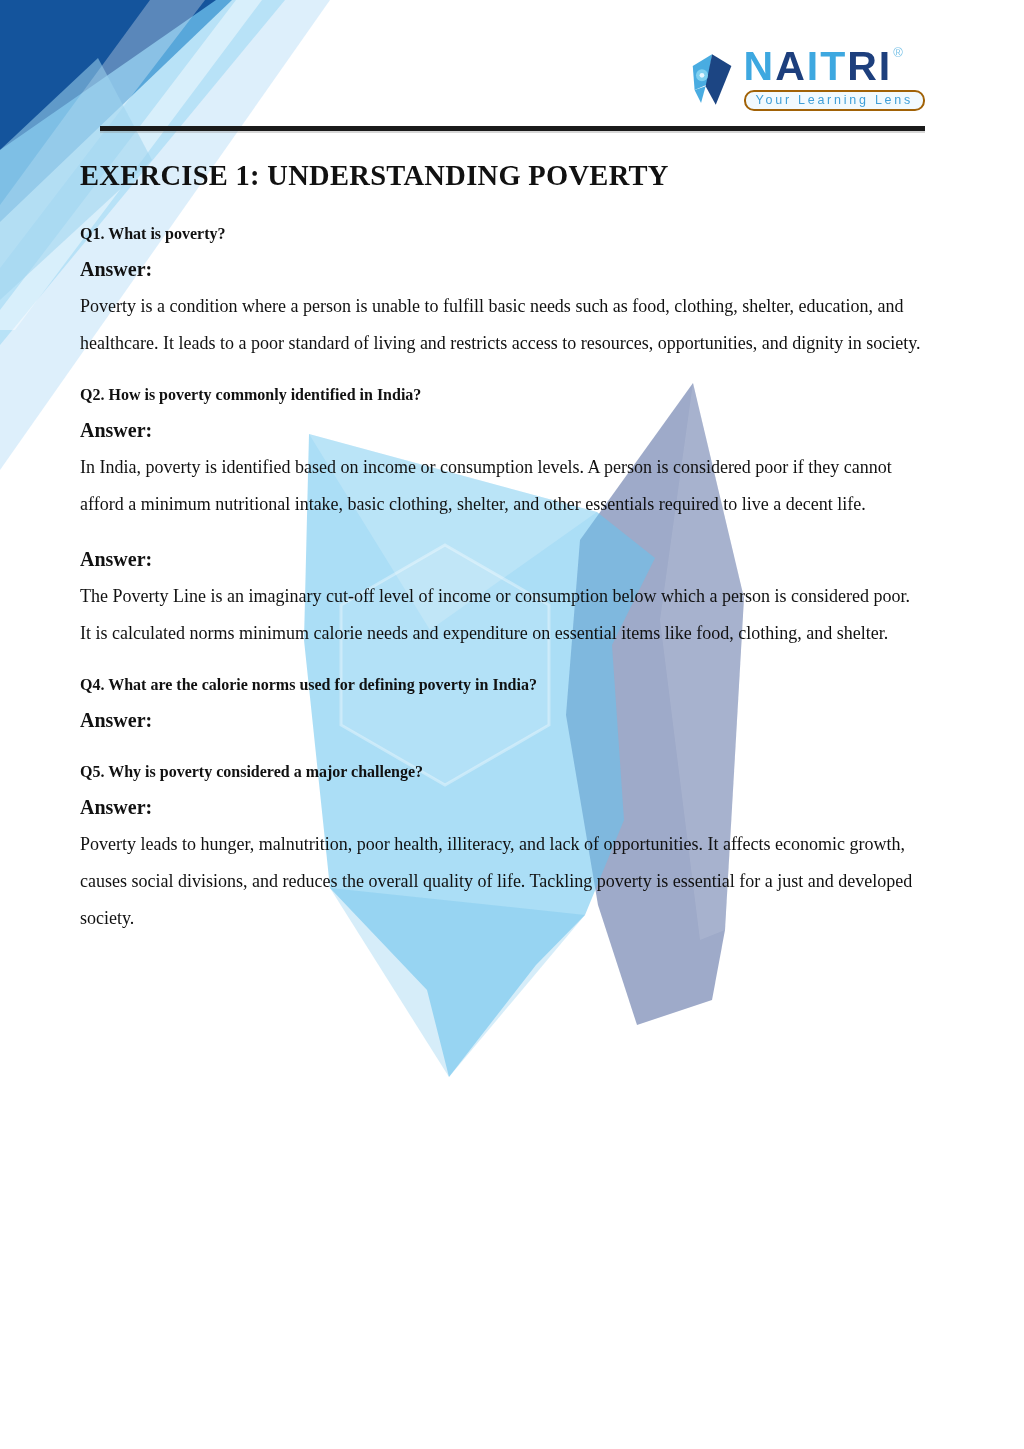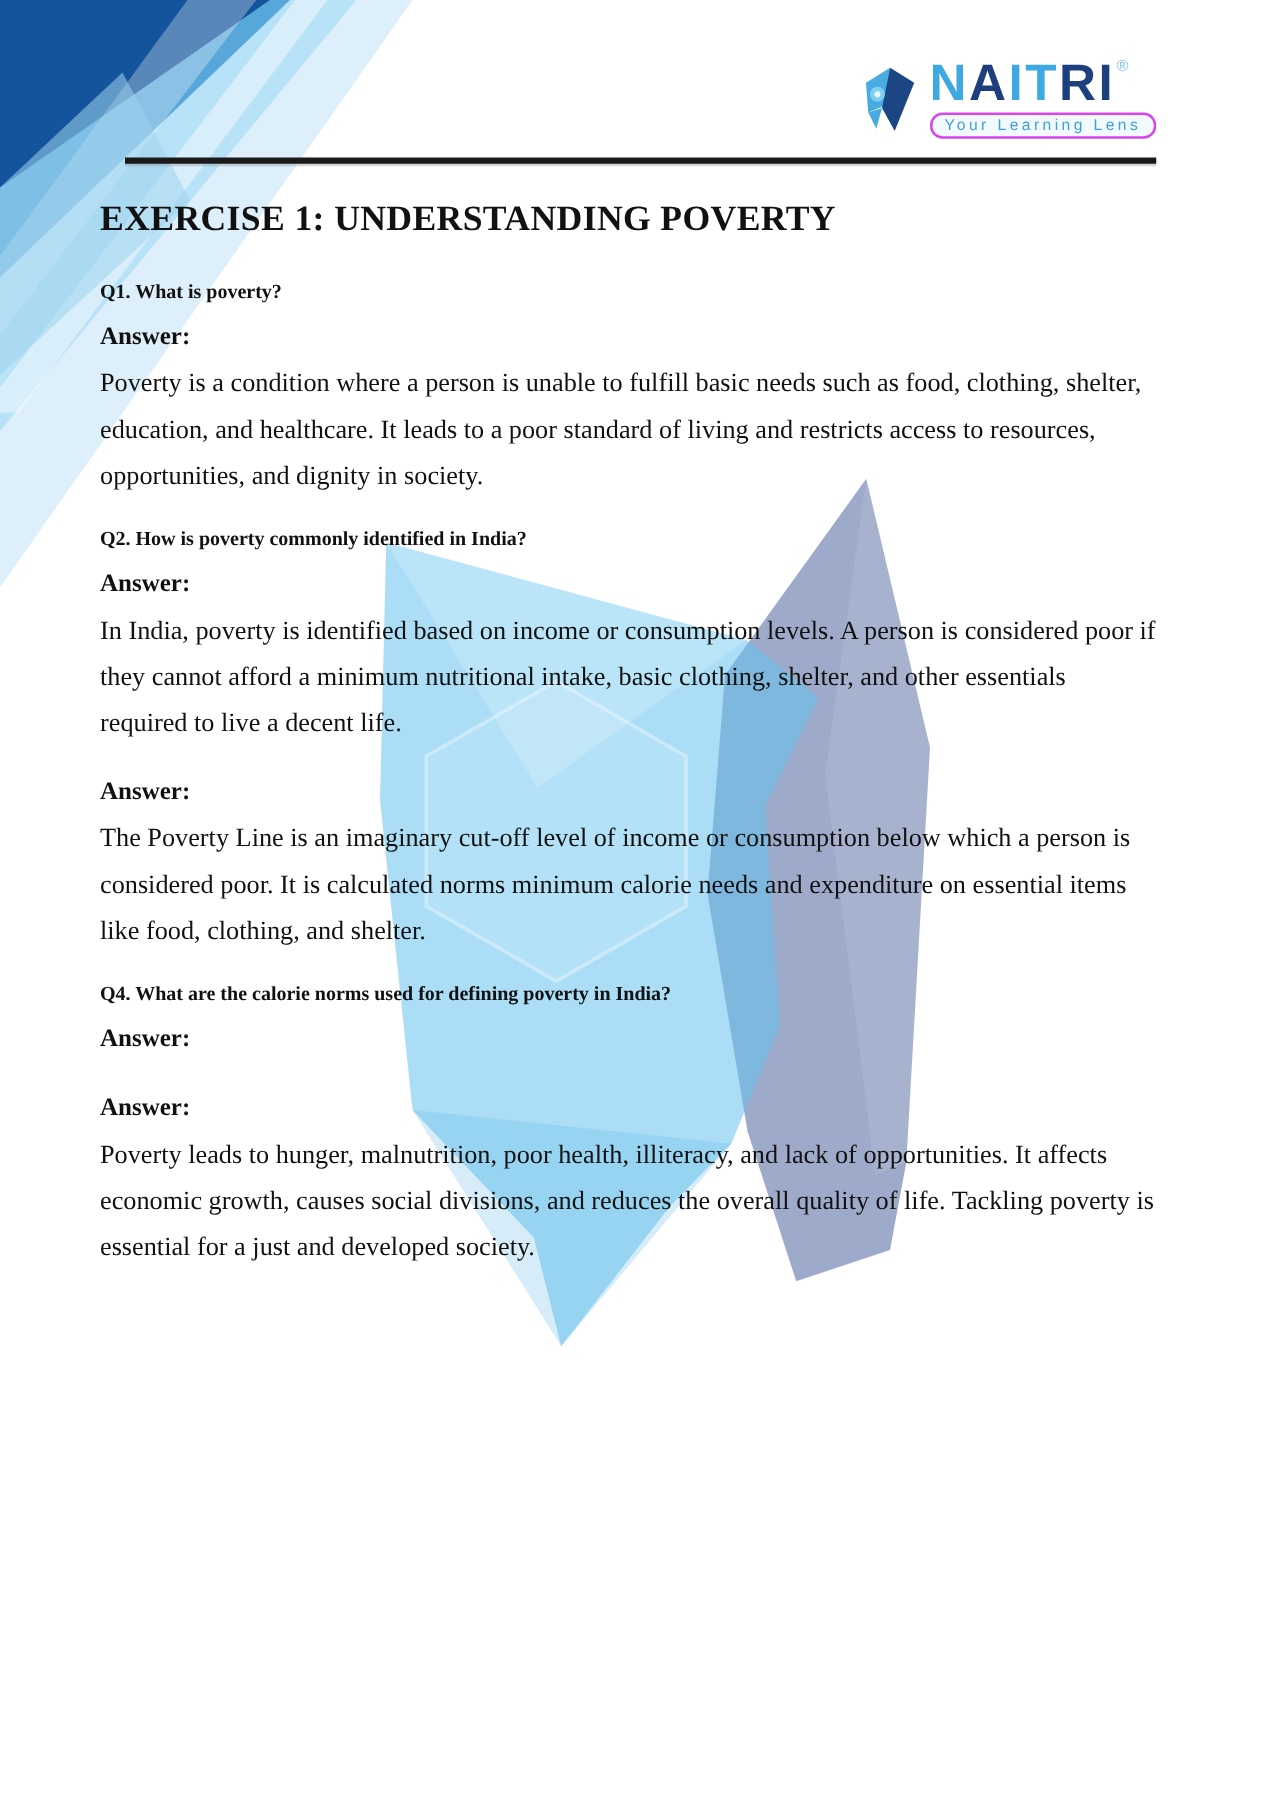--- a/index.html
+++ b/index.html
@@ -23,42 +23,42 @@
   .wordmark{
     font-family:"Liberation Sans", sans-serif;
     font-weight:bold;font-size:41px;line-height:44px;letter-spacing:2px;
     display:flex;align-items:flex-start;
   }
   .lt-light{color:#3ea8e0;}
   .lt-dark{color:#1d3f7d;}
   .regmark{font-size:13px;color:#7ec4e8;line-height:13px;margin-top:2px;margin-left:1px;font-family:"Liberation Sans",sans-serif;font-weight:normal;}
   .tagline{
     margin-top:2px;
-    border:2px solid #d946ef;border-radius:10px;
+    border:2px solid #a16207;border-radius:10px;
     background:#f2fafe;
     padding:1px 10px 2px 10px;
     font-family:"Liberation Sans", sans-serif;
     font-size:12.5px;color:#3f9fd8;letter-spacing:0.22em;white-space:nowrap;
   }
   .rule{
     margin:0 99px 0 100px;height:5px;background:#1a1a1a;
     box-shadow:0 2px 0 rgba(140,140,140,0.35);
   }
 
   
   .doc-body{padding:0 99px 0 80px;}
   h1.title{
     margin:27px 0 0 0;
     font-size:28.5px;line-height:36px;font-weight:bold;letter-spacing:0.3px;
   }
   .qa-block{margin-top:18px;}
   .qa-block.first{margin-top:25px;}
   .question{font-weight:bold;font-size:16px;line-height:30px;margin:0;}
   .answer-label{font-weight:bold;font-size:20px;line-height:37px;margin:2px 0 0 0;}
-  .answer-text{font-size:21px;line-height:37px;margin:0;text-align:left;}
+  .answer-text{font-size:18px;line-height:37px;margin:0;text-align:left;}
 </style>
 </head>
 <body>
 
 <div class="page">
 
   <svg class="bg-art" width="1024" height="1449" viewBox="0 0 1024 1449" xmlns="http://www.w3.org/2000/svg">
 
     <polygon points="693,383 744,598 725,930 712,1000 637,1025 598,905 566,715 580,540" fill="#8d9bbf" opacity="0.85"></polygon>
     <polygon points="693,383 744,598 725,930 700,940 660,620" fill="#ffffff" opacity="0.10"></polygon>
@@ -124,18 +124,19 @@
         <p class="answer-label">Answer:</p>
         <p class="answer-text">The Poverty Line is an imaginary cut-off level of income or consumption below which a person is considered poor. It is calculated norms minimum calorie needs and expenditure on essential items like food, clothing, and shelter.</p>
       </div>
 
       <div class="qa-block">
         <p class="question">Q4. What are the calorie norms used for defining poverty in India?</p>
         <p class="answer-label">Answer:</p>
       </div>
 
       <div class="qa-block">
+        <p class="question">Q5. Why is poverty considered a major challenge?</p>
         <p class="answer-label">Answer:</p>
         <p class="answer-text">Poverty leads to hunger, malnutrition, poor health, illiteracy, and lack of opportunities. It affects economic growth, causes social divisions, and reduces the overall quality of life. Tackling poverty is essential for a just and developed society.</p>
       </div>
     </div>
   </div>
 </div>
 
 </body></html>

